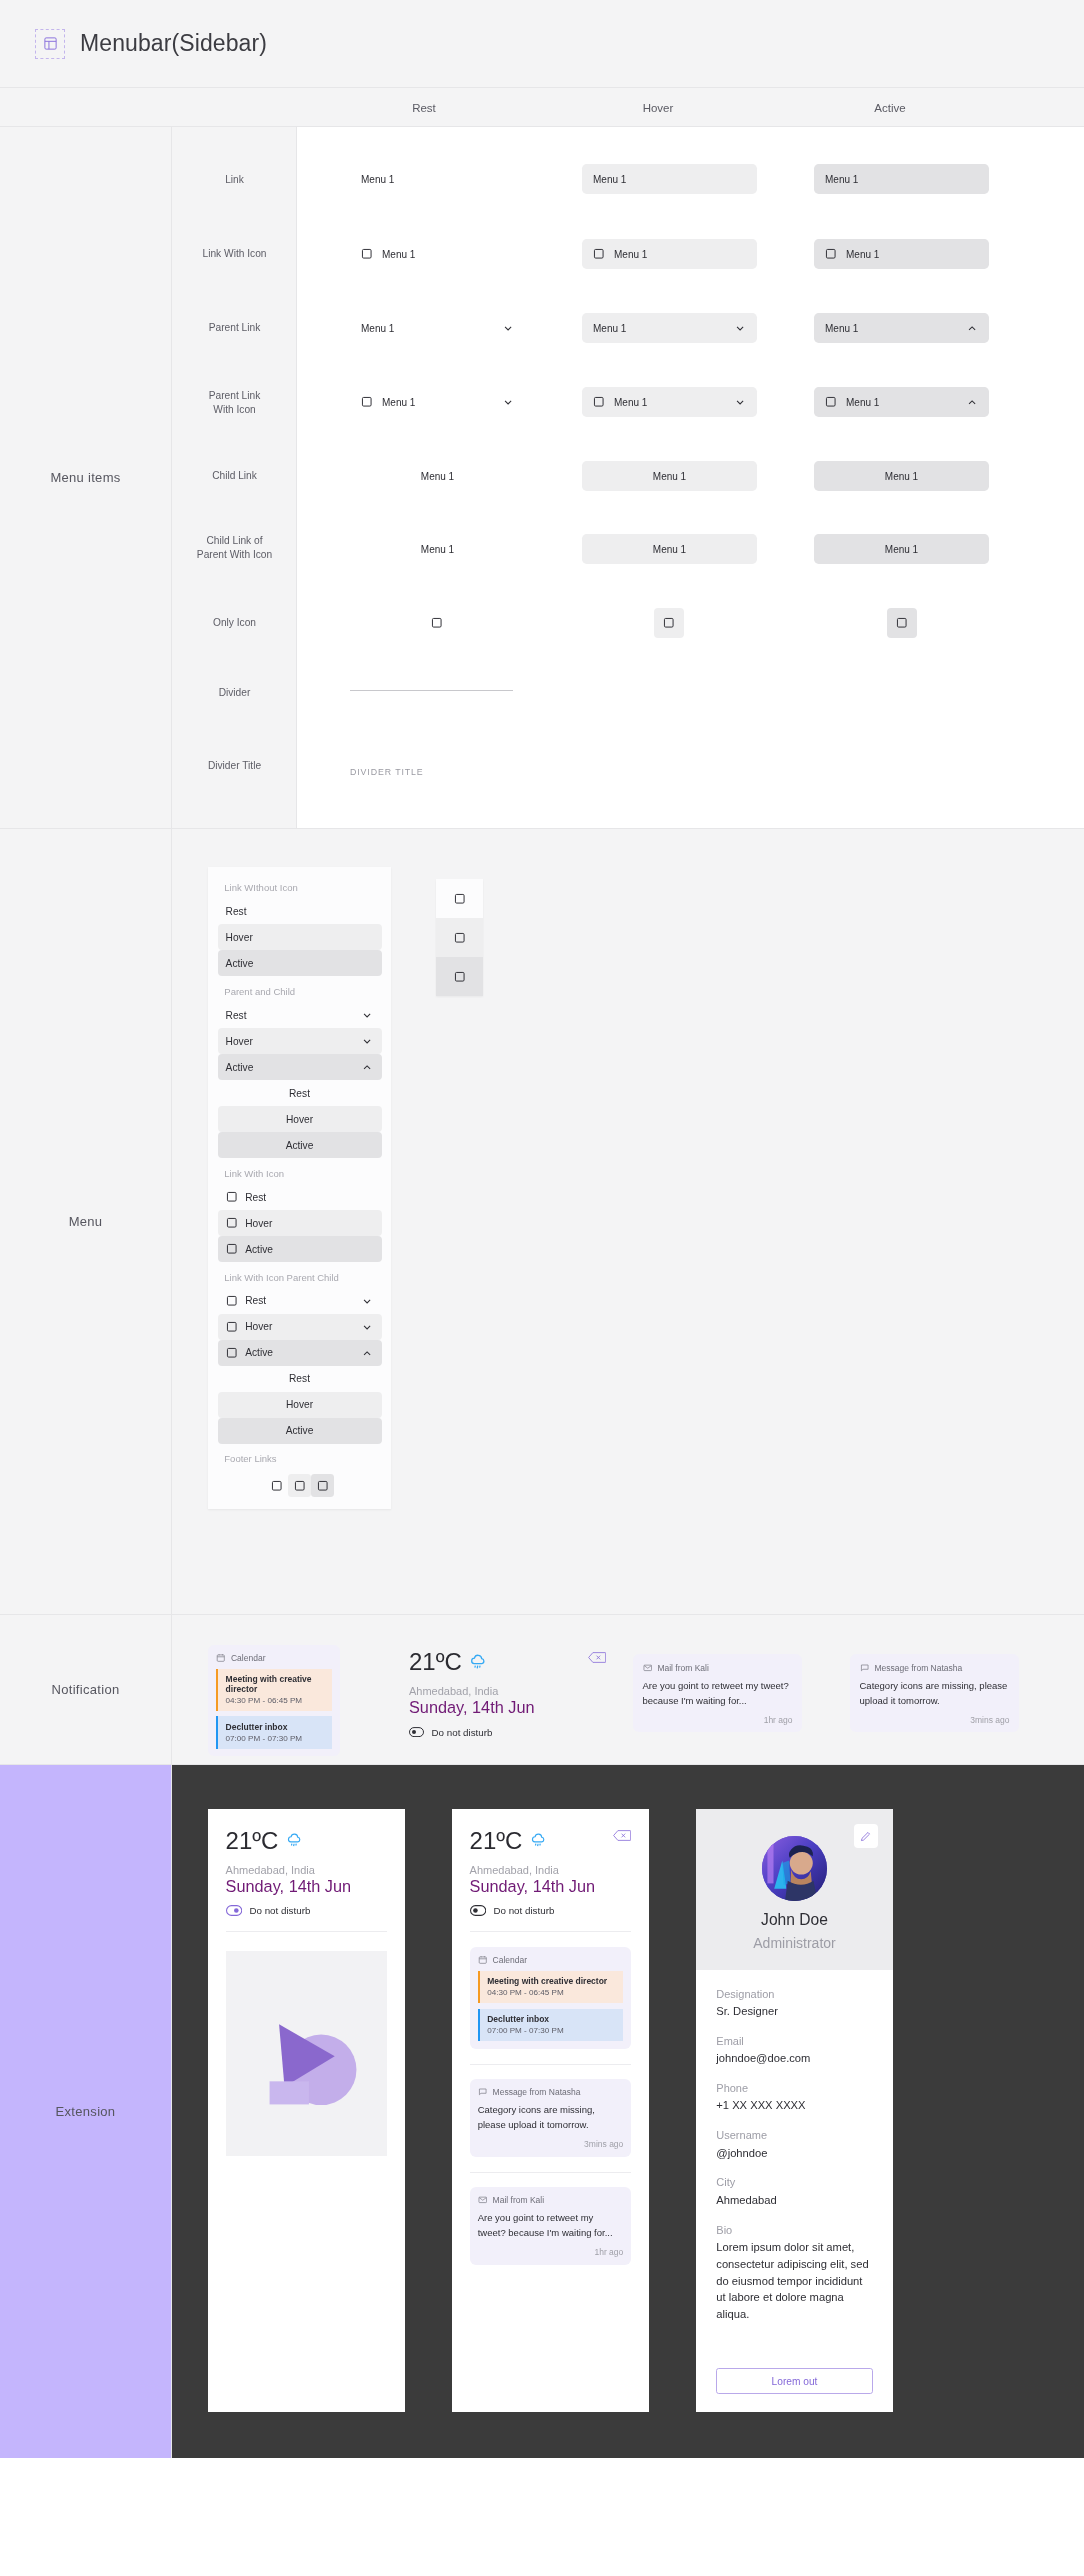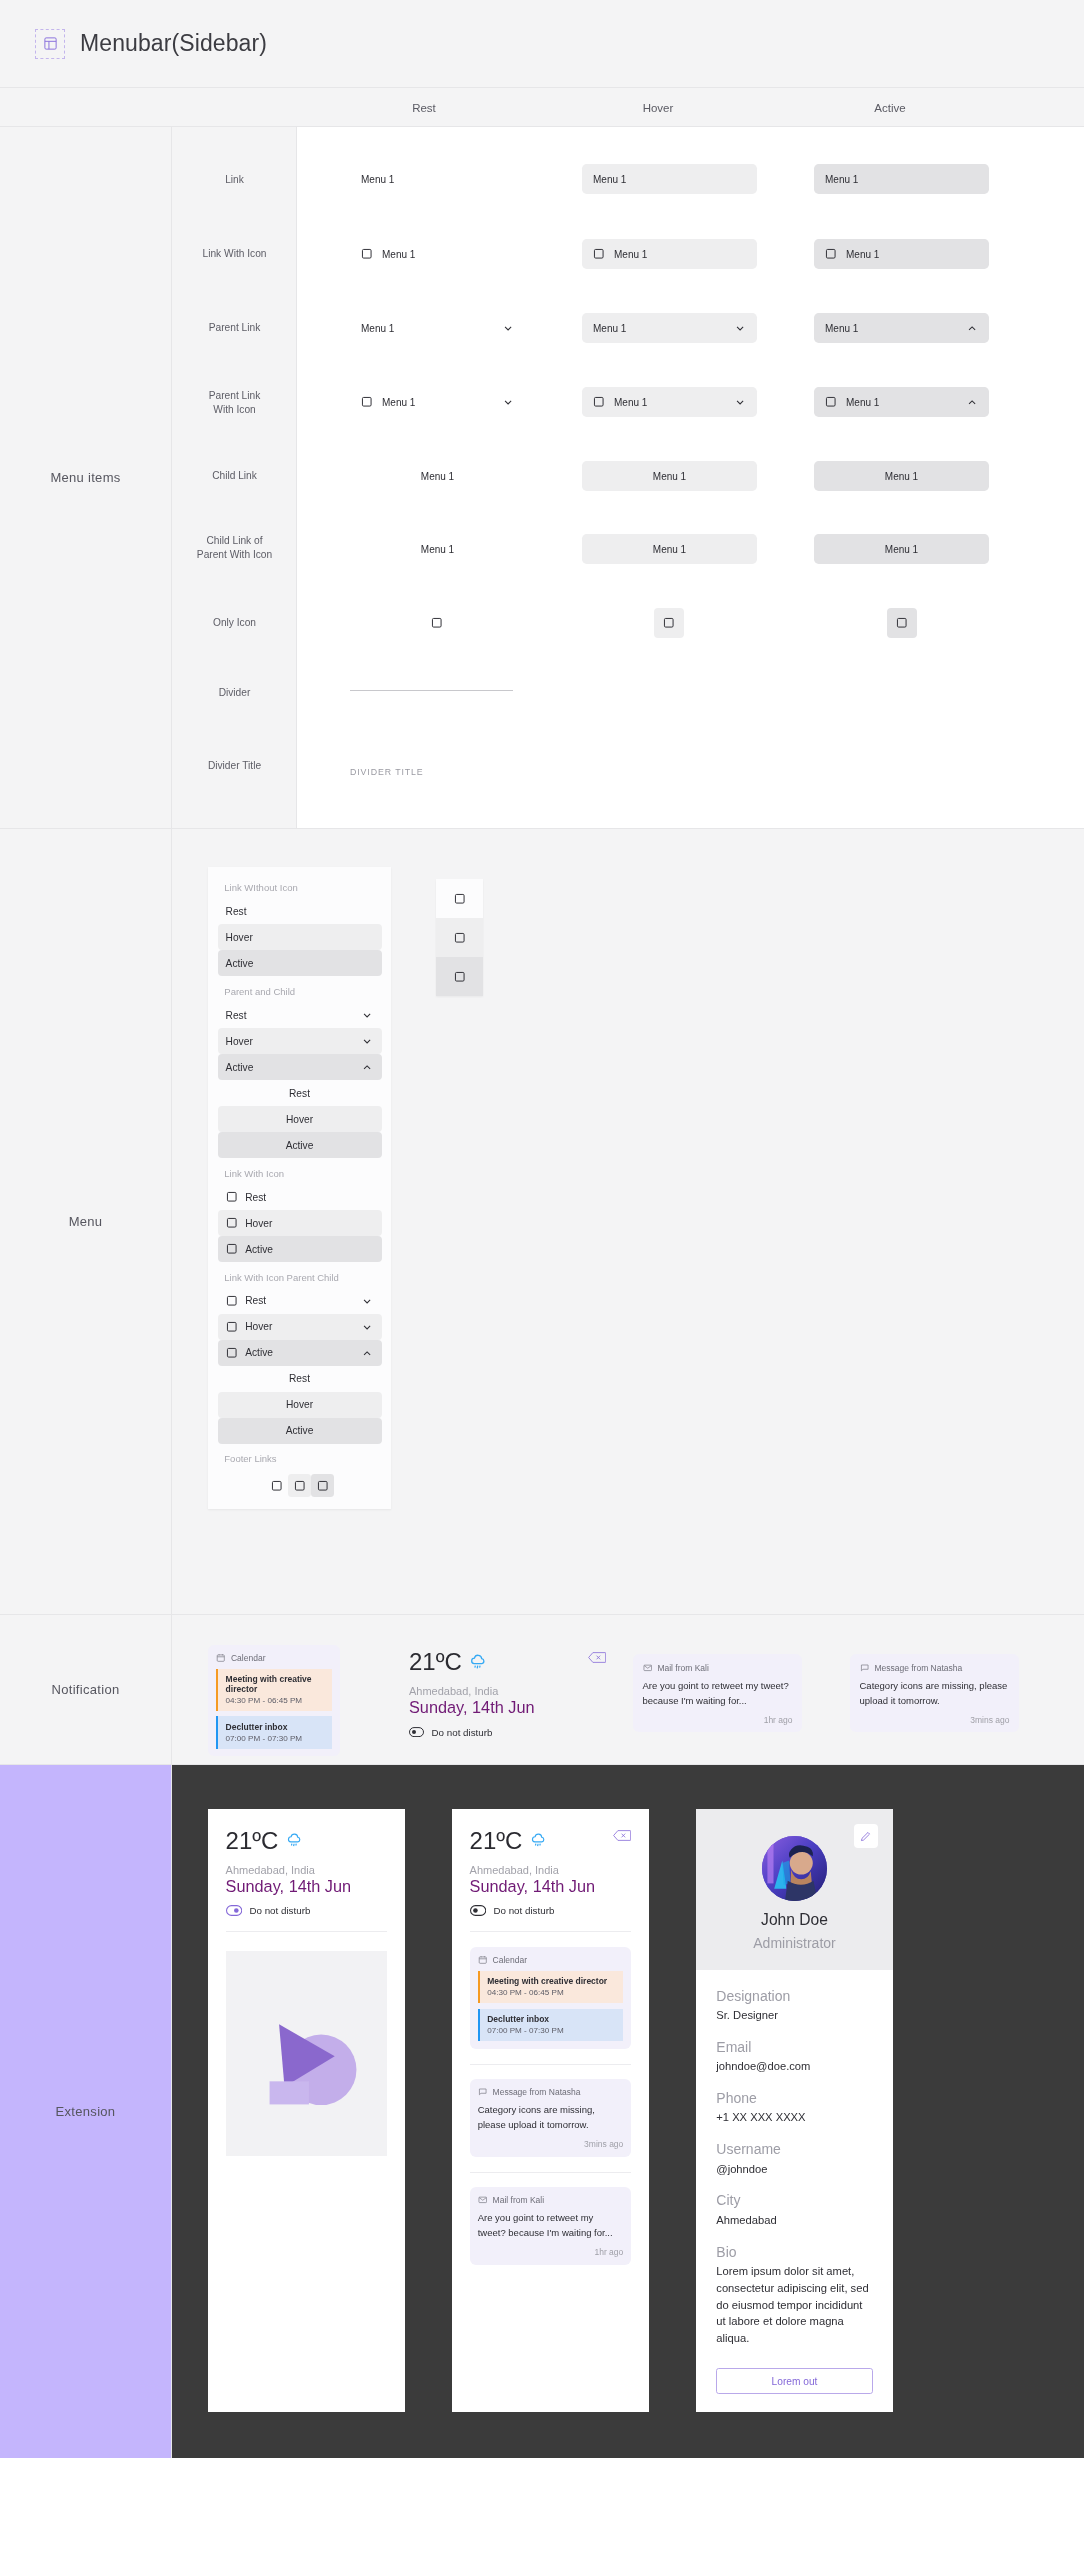--- a/index.html
+++ b/index.html
@@ -275,21 +275,21 @@
   }
   .edit-btn {
     position: absolute; top: 15px; right: 15px;
     width: 24.4px; height: 24.4px; background: #fff; border-radius: 4.1px;
     display: flex; align-items: center; justify-content: center;
   }
   .prof-name { font-size: 15.6px; color: #2e2e34; margin-top: 9.5px; font-weight: 400; }
   .prof-role { font-size: 14px; color: #9d9da6; margin-top: 6px; }
   .prof-body { padding: 17.6px 20.3px 0 20.3px; }
   .fld { margin-bottom: 15px; }
-  .fld-label { font-size: 14px; color: #9d9da6; margin-bottom: 3.4px; }
+  .fld-label { font-size: 11px; color: #9d9da6; margin-bottom: 3.4px; }
   .fld-value { font-size: 11.2px; color: #2e2e34; line-height: 1.5; }
   .signout {
     position: absolute; left: 20.3px; right: 20.3px; bottom: 17.6px;
     height: 26px; border: 0.7px solid #b9a8ea; border-radius: 2.7px;
     display: flex; align-items: center; justify-content: center;
     font-size: 10.2px; color: #8468d8; background: #fff;
   }
 </style>
 </head>
 <body>

